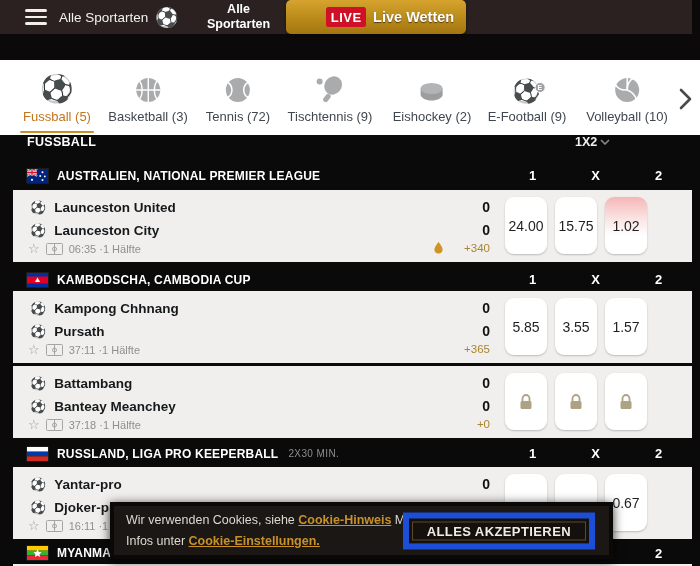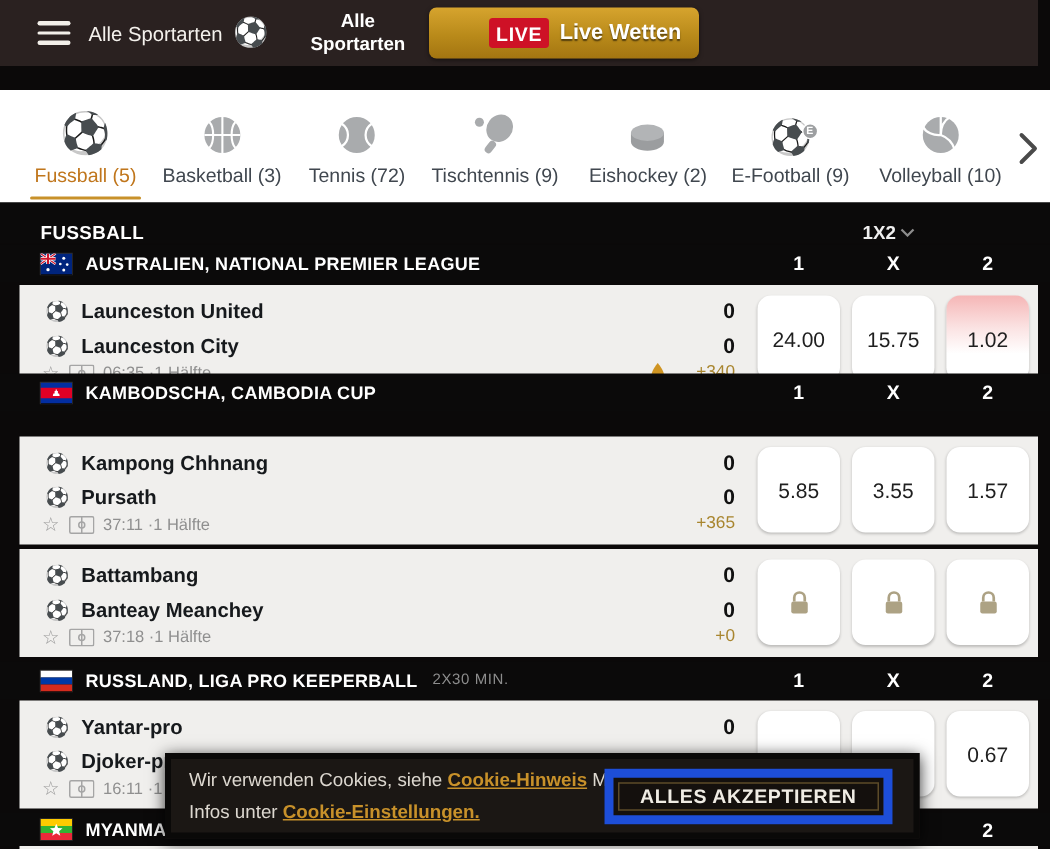--- a/index.html
+++ b/index.html
@@ -1,20 +1,20 @@
 <!DOCTYPE html>
 <html><head>
 <meta charset="utf-8">
 <style>
   * { margin:0; padding:0; box-sizing:border-box; }
   html,body { width:700px; height:566px; }
   body { background:#0b0909; font-family:"Liberation Sans", sans-serif; position:relative; overflow:hidden; }
 
   
-  .topbar { position:absolute; top:0; left:0; width:692px; height:44px; background:#2a2120;
+  .topbar { position:absolute; top:0; left:0; width:692px; height:34px; background:#2a2120;
             display:flex; align-items:center; }
   .hamburger { width:22px; height:16px; margin-left:25px; display:flex; flex-direction:column;
                justify-content:space-between; cursor:pointer; }
   .hamburger span { display:block; height:2.6px; background:#f2efe9; border-radius:2px; }
   .nav-sports { display:flex; align-items:center; gap:7px; margin-left:12px; color:#f4f1ec;
                 font-size:13.5px; cursor:pointer; }
   .nav-sports .ballglyph { font-size:19px; color:#8f8f8f; line-height:1; }
   .nav-twoline { margin-left:28px; color:#fff; font-weight:bold; font-size:12.5px; line-height:1.2;
                  text-align:center; cursor:pointer; }
   .live-btn { margin-left:16px; height:34px; padding:0 12px; border:none; border-radius:5px;
@@ -36,21 +36,21 @@
                        background:#c8912a; border-radius:1px; }
   .soccer-glyph-big { font-size:27px; line-height:1; color:#141414; }
   .soccer-glyph-gray { font-size:23px; line-height:1; color:#8f9193; }
   .ebadge { position:absolute; right:-4px; bottom:10px; width:11px; height:11px; border-radius:50%;
             background:#9d9fa1; color:#fff; font-size:7px; font-weight:bold; display:flex;
             align-items:center; justify-content:center; border:1px solid #fff; }
   .tabs-chevron { position:absolute; right:8px; top:28px; cursor:pointer; }
 
   
   .section-header { position:absolute; top:135px; left:0; width:700px; height:27px; background:#0b0a0a;
-                    display:flex; align-items:flex-end; color:#fff; }
+                    display:flex; align-items:flex-start; color:#fff; }
   .section-title { margin-left:27px; font-weight:bold; font-size:12.5px; letter-spacing:.3px; }
   .market-selector { position:absolute; left:575px; display:flex; align-items:center; gap:3px;
                      font-size:12.5px; font-weight:bold; color:#efefef; cursor:pointer; }
 
   
   .league-bar { position:absolute; left:0; width:700px; height:25px; background:#0b0a0a;
                 display:flex; align-items:center; color:#fff; }
   .league-bar .flag { margin-left:27px; margin-right:9px; width:21px; height:14px; display:block;
                       box-shadow:0 0 0 .5px rgba(255,255,255,.15); }
   .league-name { font-weight:bold; font-size:12px; letter-spacing:.2px; }
@@ -66,21 +66,21 @@
   .tname { font-weight:bold; font-size:13.5px; color:#16191c; white-space:nowrap; }
   .status { position:absolute; left:15px; bottom:7px; display:flex; align-items:center; gap:6px;
             color:#8f8f8f; font-size:11px; }
   .star { font-size:13px; color:#9b9b9b; line-height:1; cursor:pointer; }
   .score { position:absolute; width:30px; left:447px; text-align:right; font-weight:bold;
            font-size:14px; color:#111; }
   .score.s1 { top:9px; } .score.s2 { top:32px; }
   .mcount { position:absolute; left:405px; bottom:8px; width:72px; display:flex; align-items:center;
             justify-content:flex-end; gap:21px; color:#a8852e; font-size:11.5px; cursor:pointer; }
   .odds { position:absolute; left:492px; top:7px; display:flex; gap:8px; }
-  .odd { width:55px; height:57px; border:none; border-radius:9px; background:#fff;
+  .odd { width:42px; height:57px; border:none; border-radius:9px; background:#fff;
          box-shadow:0 1px 2px rgba(0,0,0,.22); font-family:"Liberation Sans",sans-serif;
          font-size:14px; color:#1f1f1f; display:flex; align-items:center; justify-content:center;
          cursor:pointer; }
   .odd.trend-down { background:linear-gradient(180deg,#f5b6b6 0%,#fbe3e3 38%,#ffffff 68%); }
   .card-sliver { position:absolute; left:13px; width:679px; top:564px; height:2px; background:#f0efed; }
 
   
   .cookie { position:absolute; left:110px; top:502px; width:503px; height:57px; background:#1b1714;
             border:4px solid #0a0908; box-shadow:0 2px 10px rgba(0,0,0,.8); z-index:50;
             display:flex; align-items:center; }
@@ -240,21 +240,21 @@
       </svg>
     <span>+340</span>
   </div>
   <div class="odds">
     <button class="odd">24.00</button>
     <button class="odd">15.75</button>
     <button class="odd trend-down">1.02</button>
   </div>
 </section>
 
-<div class="league-bar" style="top:249px">
+<div class="league-bar" style="top:267px">
   <svg class="flag" viewBox="0 0 21 14">
     <rect width="21" height="14" fill="#032ea1"></rect>
       <rect y="3.5" width="21" height="7" fill="#e00025"></rect>
     <path d="M8.2 9h4.6l-.4-1.7h-.8V5.7h-.7v-1h-.8v1h-.7v1.6h-.8z" fill="#fff"></path>
   </svg>
   <span class="league-name">KAMBODSCHA, CAMBODIA CUP</span>
   <span class="colhead c1">1</span>
   <span class="colhead cx">X</span>
   <span class="colhead c2">2</span>
 </div>

